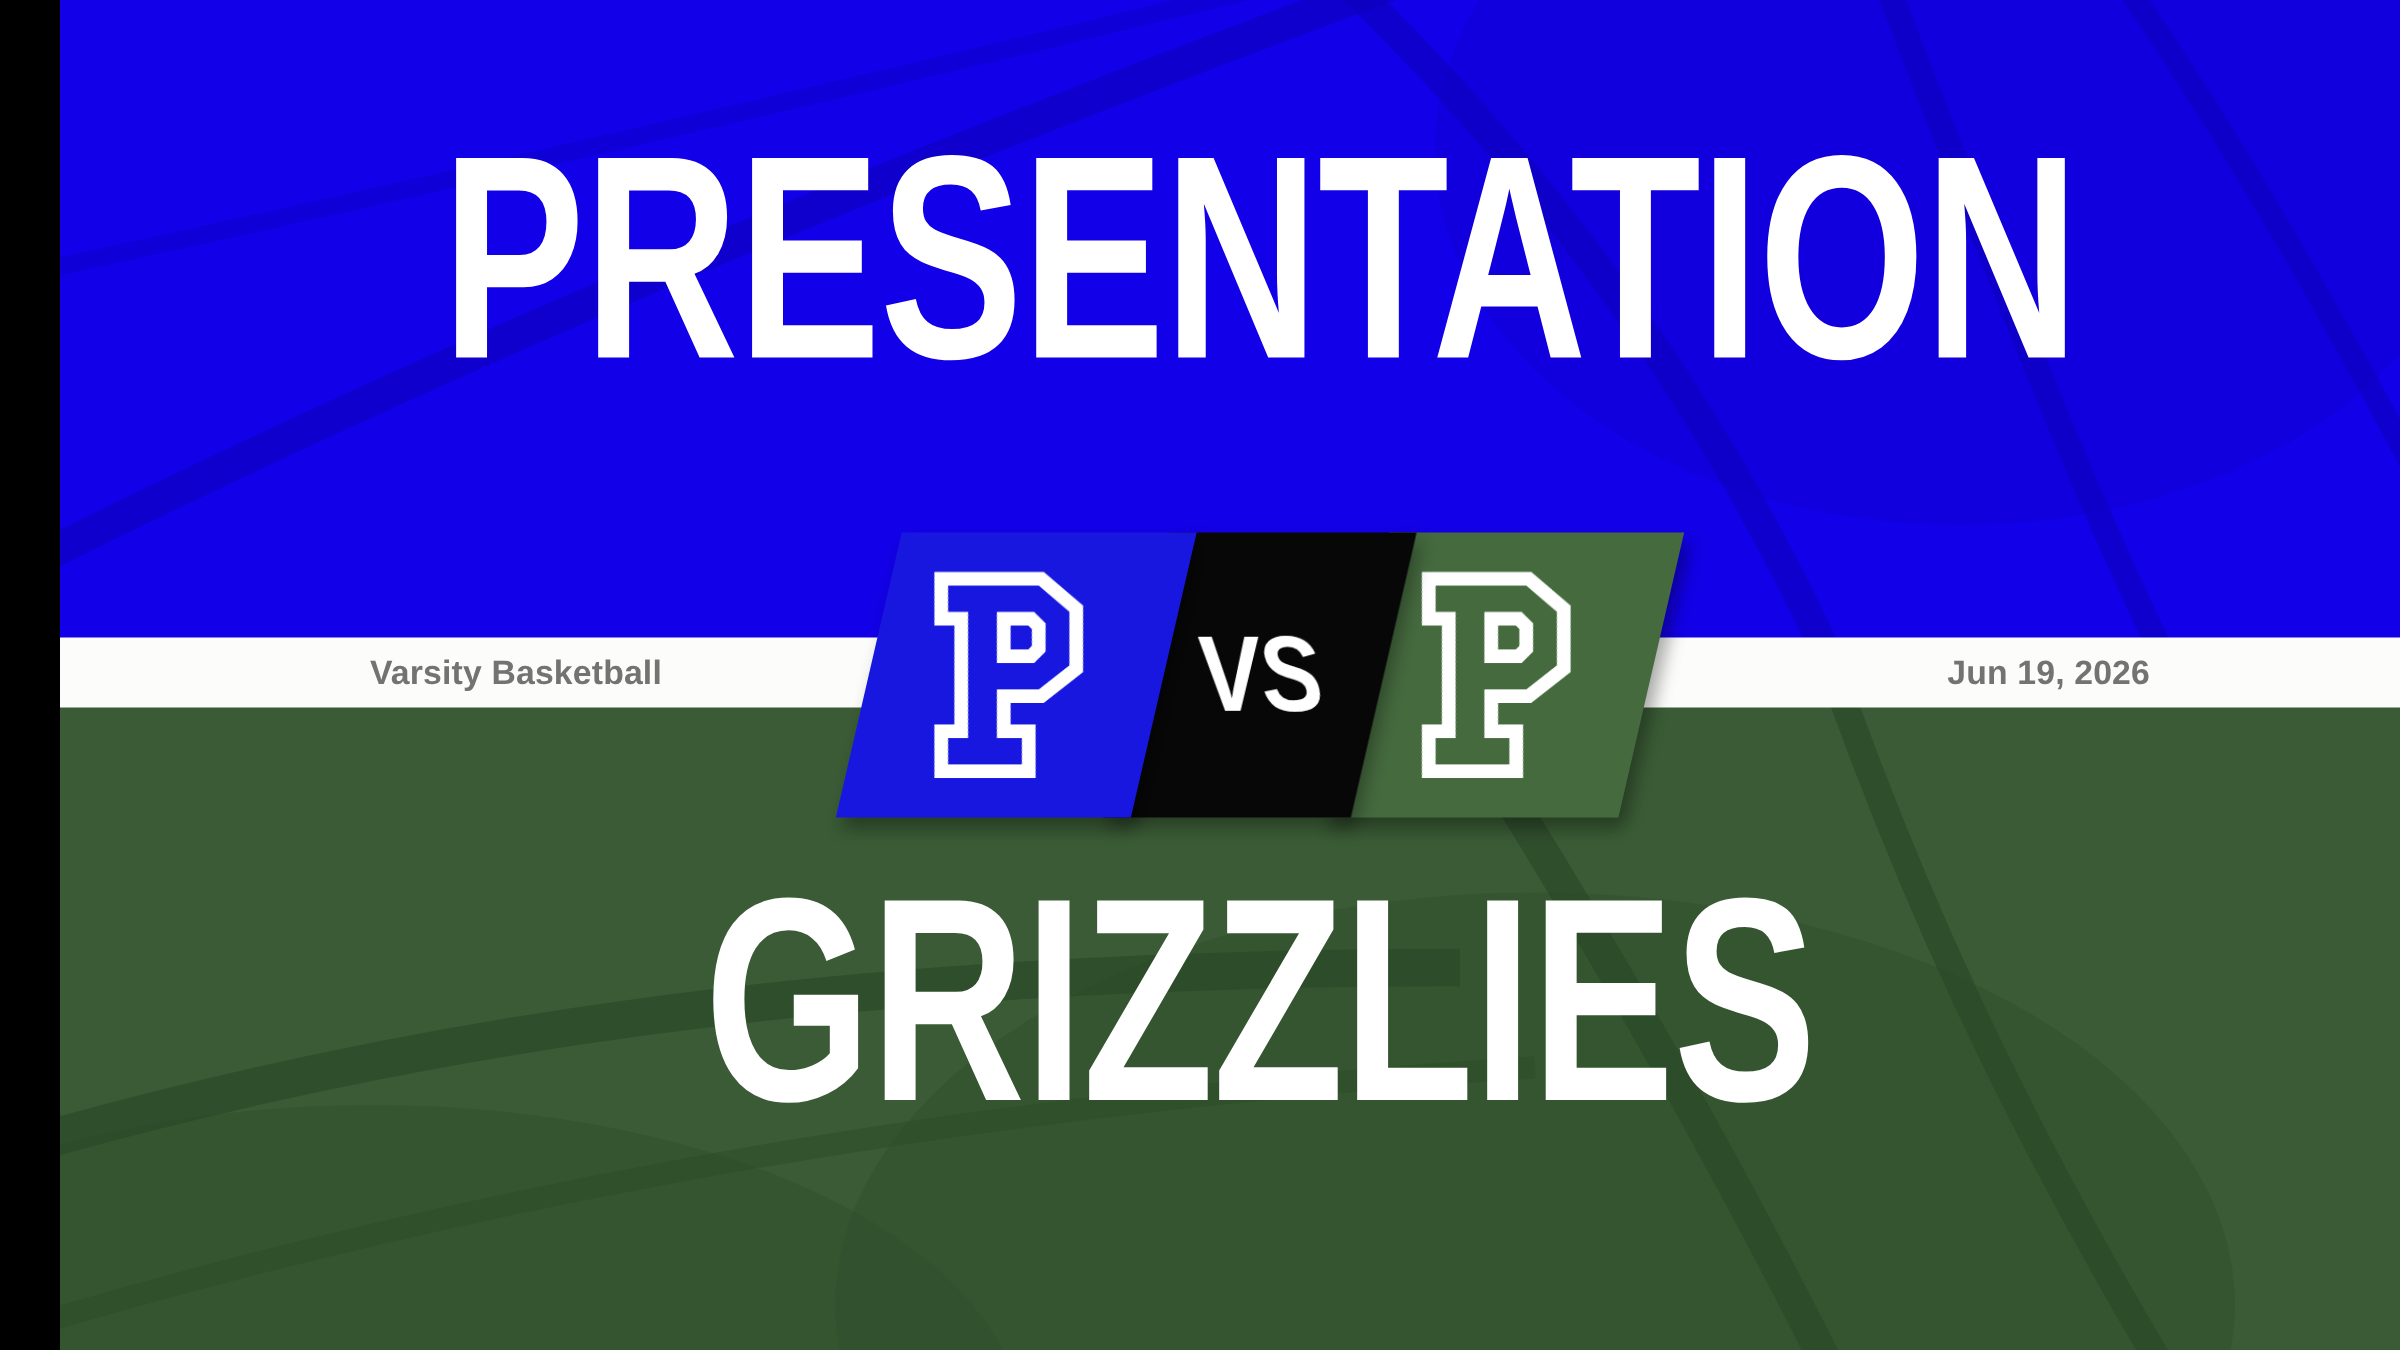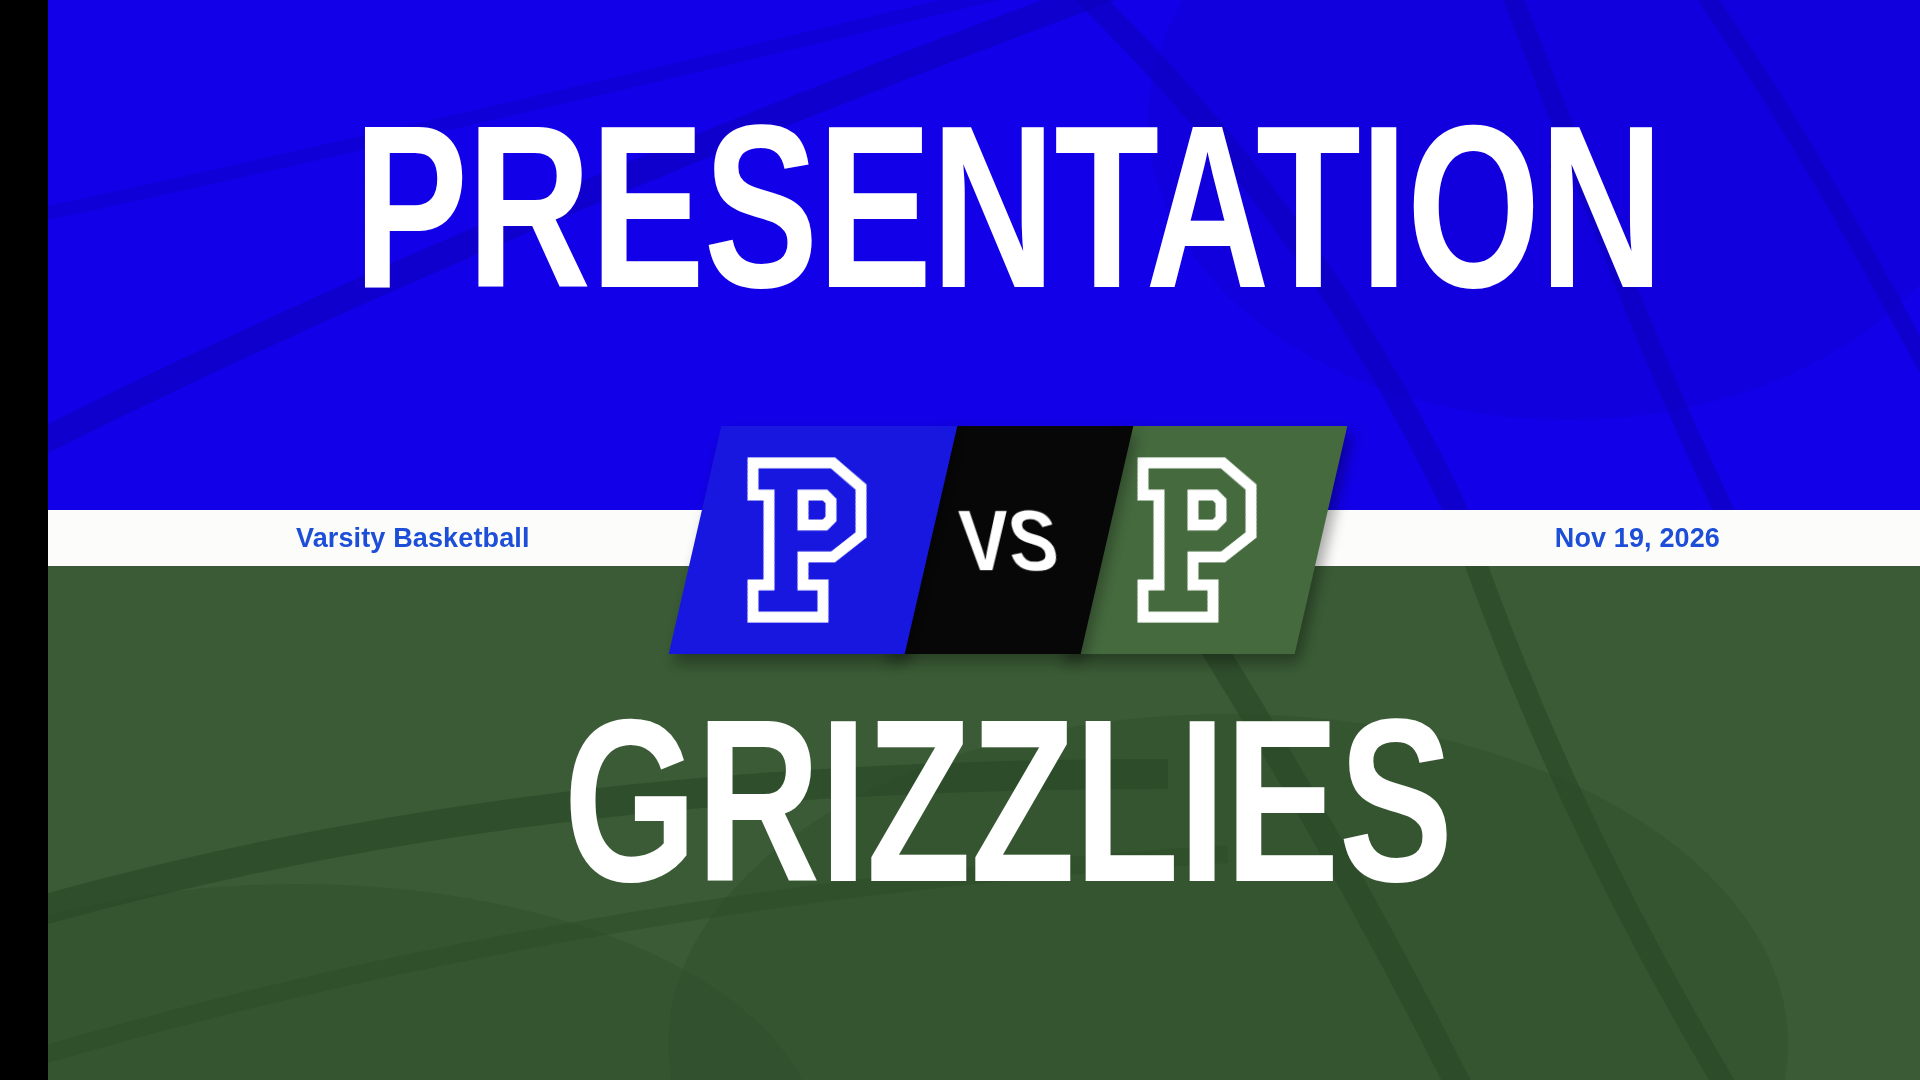--- a/index.html
+++ b/index.html
@@ -74,21 +74,21 @@
     background: #FCFCFA;
     display: flex;
     align-items: center;
     justify-content: space-between;
     box-sizing: border-box;
     padding: 0 248px;
   }
   .banner-text {
     font-size: 27px;
     font-weight: 700;
-    color: #1d4ed8;
+    color: #737373;
     letter-spacing: 0.005em;
     white-space: nowrap;
   }
 
   
   .matchup {
     position: absolute;
     left: 50%;
     top: 426px;
     transform: translateX(-50%);
@@ -165,21 +165,21 @@
       </g>
     </svg>
   </div>
 
   <div class="headline headline-top">PRESENTATION</div>
 
   <div class="headline headline-bottom">GRIZZLIES</div>
 
   <div class="banner">
     <span class="banner-text">Varsity Basketball</span>
-    <span class="banner-text">Nov 19, 2026</span>
+    <span class="banner-text">Jun 19, 2026</span>
   </div>
 
   <div class="matchup">
 
     <div class="tile team-home">
       <div class="tile-inner">
         <svg class="mark-svg" width="132" height="166" viewBox="0 0 132 166">
           <g>
             <path d="M 6 6 L 86 6 L 114 30 L 114 78 L 86 100 L 56 100 L 56 128 L 76 128 L 76 160 L 6 160 L 6 128 L 22 128 L 22 38 L 6 38 Z" fill="#1717E0" stroke="#FFFFFF" stroke-width="11" stroke-linejoin="miter"></path>
             <path d="M 56 38 L 78 38 L 84 44 L 84 62 L 78 68 L 56 68 Z" fill="#1717E0" stroke="#FFFFFF" stroke-width="11" stroke-linejoin="miter"></path>

